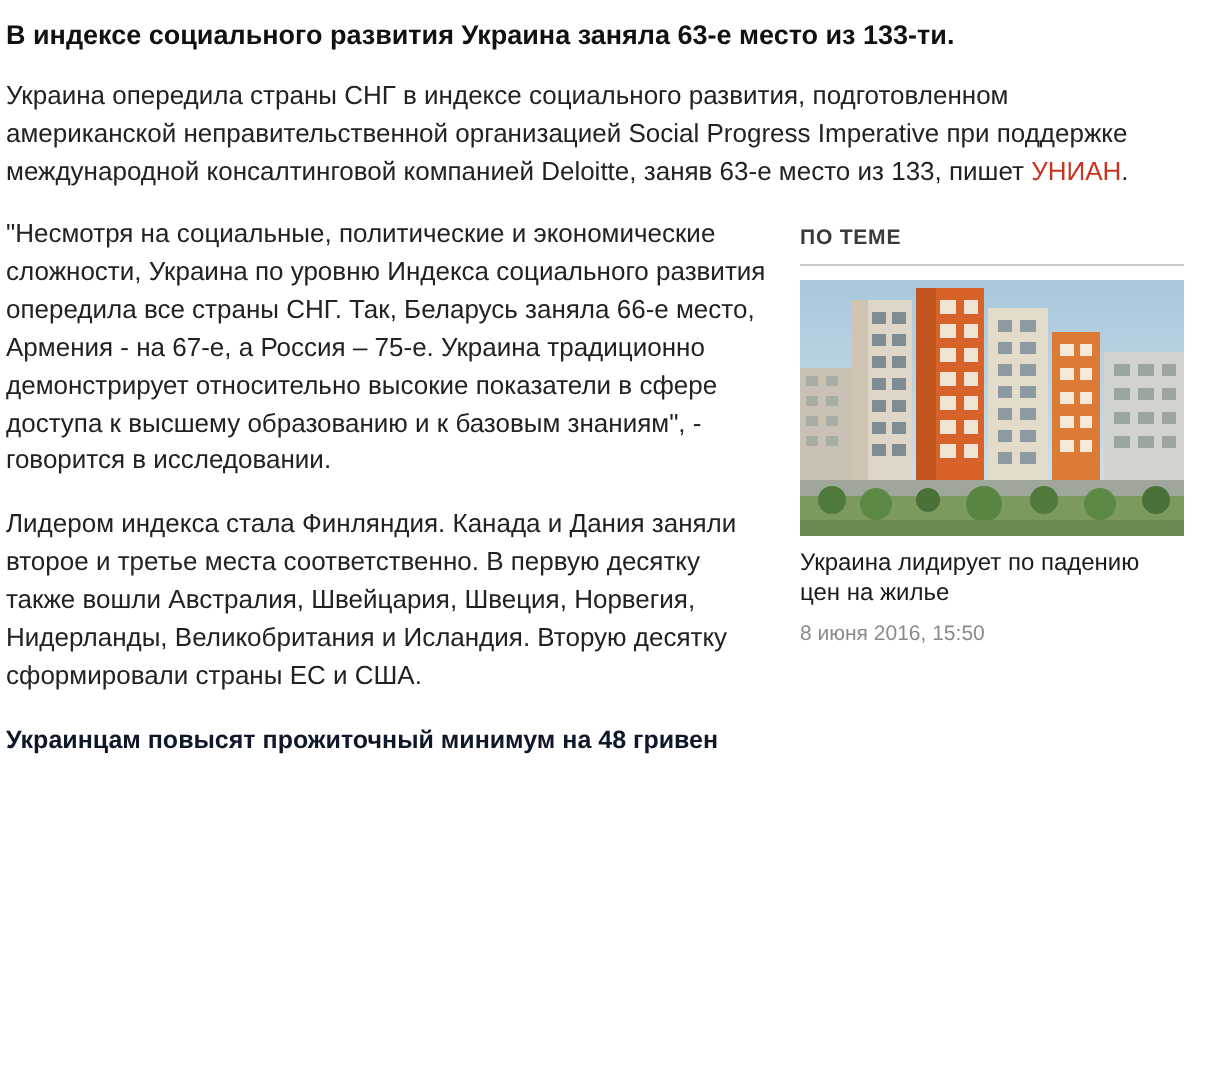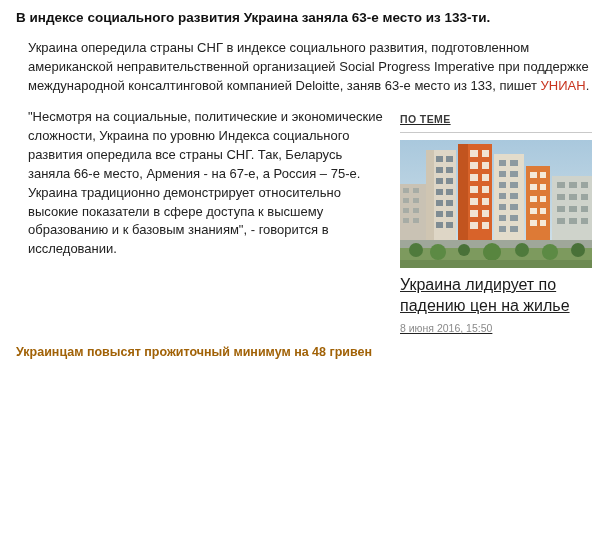--- a/index.html
+++ b/index.html
@@ -12,50 +12,49 @@
     background: #ffffff;
     font-family: "Liberation Sans", sans-serif;
     color: #1a1a1a;
     overflow: hidden;
   }
   .page {
     position: relative;
     width: 604px;
     height: 463px;
     box-sizing: border-box;
-    padding: 10px 12px 0 16px;
+    padding: 10px 12px 0 3px;
   }
   .headline {
     font-size: 13.5px;
     font-weight: bold;
     color: #111111;
     line-height: 1.25;
     margin: 0 0 12px 0;
   }
   .body-text {
     font-size: 13px;
     line-height: 1.45;
     color: #222222;
   }
   .para {
-    margin: 0 0 13px 12px;
+    margin: 0 0 13px 0;
   }
   .para:last-child {
     margin-bottom: 0;
   }
   .src-link {
     color: #c8341f;
     text-decoration: none;
   }
   
   .aside {
     float: right;
     width: 192px;
     margin: 4px 0 8px 14px;
-    text-decoration: underline;
   }
   .aside-head {
     font-size: 10.5px;
     font-weight: bold;
     letter-spacing: 0.4px;
     color: #3a3a3a;
     padding-bottom: 4px;
     border-bottom: 1px solid #c9c9c9;
     margin-bottom: 7px;
   }
@@ -64,39 +63,39 @@
     width: 192px;
     height: 128px;
     overflow: hidden;
     background: #b9cfd8;
     display: block;
   }
   .thumb svg {
     display: block;
   }
   .aside-title {
-    font-size: 16px;
+    font-size: 12px;
     line-height: 1.32;
     color: #1b1b1b;
     margin-top: 6px;
     text-decoration: none;
     display: block;
   }
   .aside-date {
     font-size: 10.5px;
     color: #8a8a8a;
     margin-top: 5px;
   }
   
   .promo {
     clear: both;
     margin-top: 14px;
     font-size: 12.5px;
     font-weight: bold;
-    color: #a16207;
+    color: #0f172a;
     text-decoration: none;
     display: block;
     line-height: 1.3;
   }
 </style>
 </head>
 <body>
 
 <div class="page">
 
@@ -227,16 +226,17 @@
           <circle cx="150" cy="112" r="8" fill="#5c8a44"></circle>
           <circle cx="178" cy="110" r="7" fill="#497138"></circle>
           <rect x="0" y="120" width="192" height="8" fill="#6d8a52"></rect>
         </svg>
       </a>
       <a class="aside-title" href="#">Украина лидирует по падению цен на жилье</a>
       <div class="aside-date">8 июня 2016, 15:50</div>
     </div>
 
     <p class="para">"Несмотря на социальные, политические и экономические сложности, Украина по уровню Индекса социального развития опередила все страны СНГ. Так, Беларусь заняла 66-е место, Армения - на 67-е, а Россия – 75-е. Украина традиционно демонстрирует относительно высокие показатели в сфере доступа к высшему образованию и к базовым знаниям", - говорится в исследовании.</p>
+    <p class="para">Лидером индекса стала Финляндия. Канада и Дания заняли второе и третье места соответственно. В первую десятку также вошли Австралия, Швейцария, Швеция, Норвегия, Нидерланды, Великобритания и Исландия. Вторую десятку сформировали страны ЕС и США.</p>
   </div>
 
   <a class="promo" href="#">Украинцам повысят прожиточный минимум на 48 гривен</a>
 </div>
 
 </body></html>

